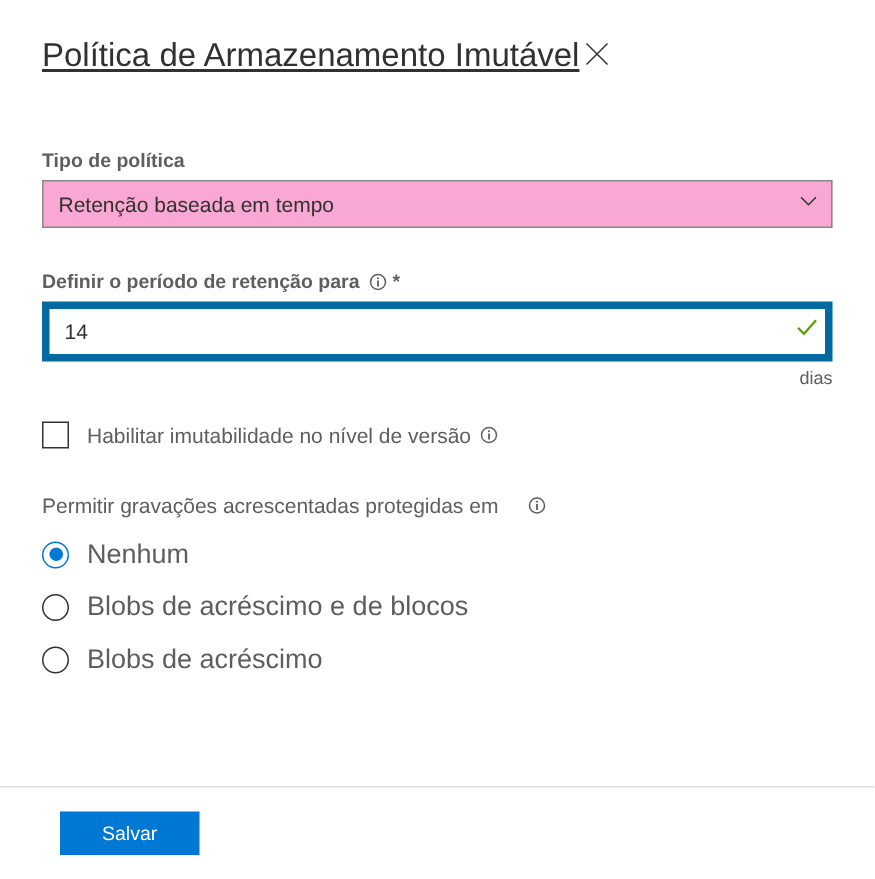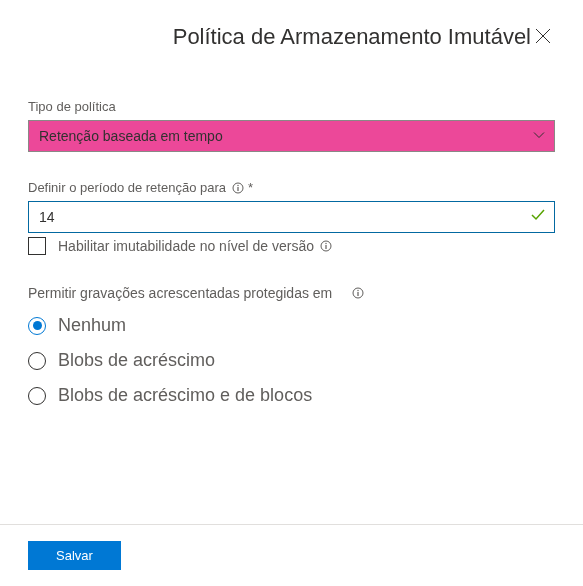--- a/index.html
+++ b/index.html
@@ -11,23 +11,24 @@
       font-family: "Segoe UI", -apple-system, sans-serif;
       width: 583px;
       height: 586px;
       background: #fff;
       color: #323130;
       position: relative;
       padding: 24px 28px 0 28px;
     }
     .header {
       display: flex;
-      justify-content: flex-end;
+      justify-content: flex-start;
       align-items: flex-start;
       margin-bottom: 48px;
+      text-decoration: underline;
     }
     .title {
       font-size: 22px;
       font-weight: 400;
       color: #323130;
     }
     .close-btn {
       background: none;
       border: none;
       cursor: pointer;
@@ -40,20 +41,21 @@
       width: 16px;
       height: 16px;
     }
     .field-label {
       font-size: 13px;
       color: #605e5c;
       margin-bottom: 6px;
       display: flex;
       align-items: center;
       gap: 4px;
+      font-weight: bold;
     }
     .info-icon {
       display: inline-flex;
       align-items: center;
       margin-left: 2px;
     }
     .info-icon svg {
       width: 12px;
       height: 12px;
     }
@@ -62,21 +64,21 @@
     }
     .select-wrap {
       position: relative;
       margin-bottom: 28px;
     }
     .select {
       width: 100%;
       padding: 7px 32px 7px 10px;
       font-size: 14px;
       border: 1px solid #8a8886;
-      background: #ec4899;
+      background: #f9a8d4;
       cursor: pointer;
       appearance: none;
       color: #323130;
       font-family: inherit;
     }
     .select-chevron {
       position: absolute;
       right: 10px;
       top: 50%;
       transform: translateY(-50%);
@@ -87,21 +89,21 @@
       height: 12px;
     }
     .input-row {
       position: relative;
       margin-bottom: 4px;
     }
     .text-input {
       width: 100%;
       padding: 7px 32px 7px 10px;
       font-size: 14px;
-      border: 1px solid #0369a1;
+      border: 5px solid #0369a1;
       background: #fff;
       color: #323130;
       font-family: inherit;
       outline: none;
     }
     .check-icon {
       position: absolute;
       right: 10px;
       top: 50%;
       transform: translateY(-50%);
@@ -175,21 +177,21 @@
     .radio-label {
       font-size: 18px;
       color: #605e5c;
     }
     .footer {
       position: absolute;
       left: 0;
       right: 0;
       bottom: 0;
       border-top: 1px solid #e1dfdd;
-      padding: 16px 28px;
+      padding: 16px 40px;
       display: flex;
       gap: 10px;
     }
     .btn-primary {
       background: #0078d4;
       color: #fff;
       border: none;
       padding: 7px 28px;
       font-size: 13px;
       cursor: pointer;
@@ -244,20 +246,21 @@
     <span class="required">*</span>
   </div>
   <div class="input-row">
     <input class="text-input" type="text" value="14" style="">
     <span class="check-icon">
       <svg viewBox="0 0 14 14">
           <path d="M1 7 L5 11 L13 2" stroke="#57a300" stroke-width="1.5" fill="none"></path>
         </svg>
     </span>
   </div>
+  <div class="unit-text">dias</div>
 </div>
 
 <div class="checkbox-row">
   <div class="checkbox"></div>
   <div class="checkbox-label">
     <span>Habilitar imutabilidade no nível de versão</span>
     <span class="info-icon">
       <svg viewBox="0 0 12 12">
           <circle cx="6" cy="6" r="5" stroke="#605e5c" stroke-width="1" fill="none"></circle>
           <circle cx="6" cy="3.5" r="0.7" fill="#605e5c"></circle>
@@ -277,23 +280,23 @@
           <rect x="5.4" y="5" width="1.2" height="4" fill="#605e5c"></rect>
         </svg>
     </span>
   </div>
   <div class="radio-row">
     <div class="radio selected"></div>
     <div class="radio-label">Nenhum</div>
   </div>
   <div class="radio-row">
     <div class="radio"></div>
-    <div class="radio-label">Blobs de acréscimo</div>
+    <div class="radio-label">Blobs de acréscimo e de blocos</div>
   </div>
   <div class="radio-row">
     <div class="radio"></div>
-    <div class="radio-label">Blobs de acréscimo e de blocos</div>
+    <div class="radio-label">Blobs de acréscimo</div>
   </div>
 </div>
 
 <div class="footer">
   <button class="btn-primary">Salvar</button>
 </div>
 
 </body></html>

